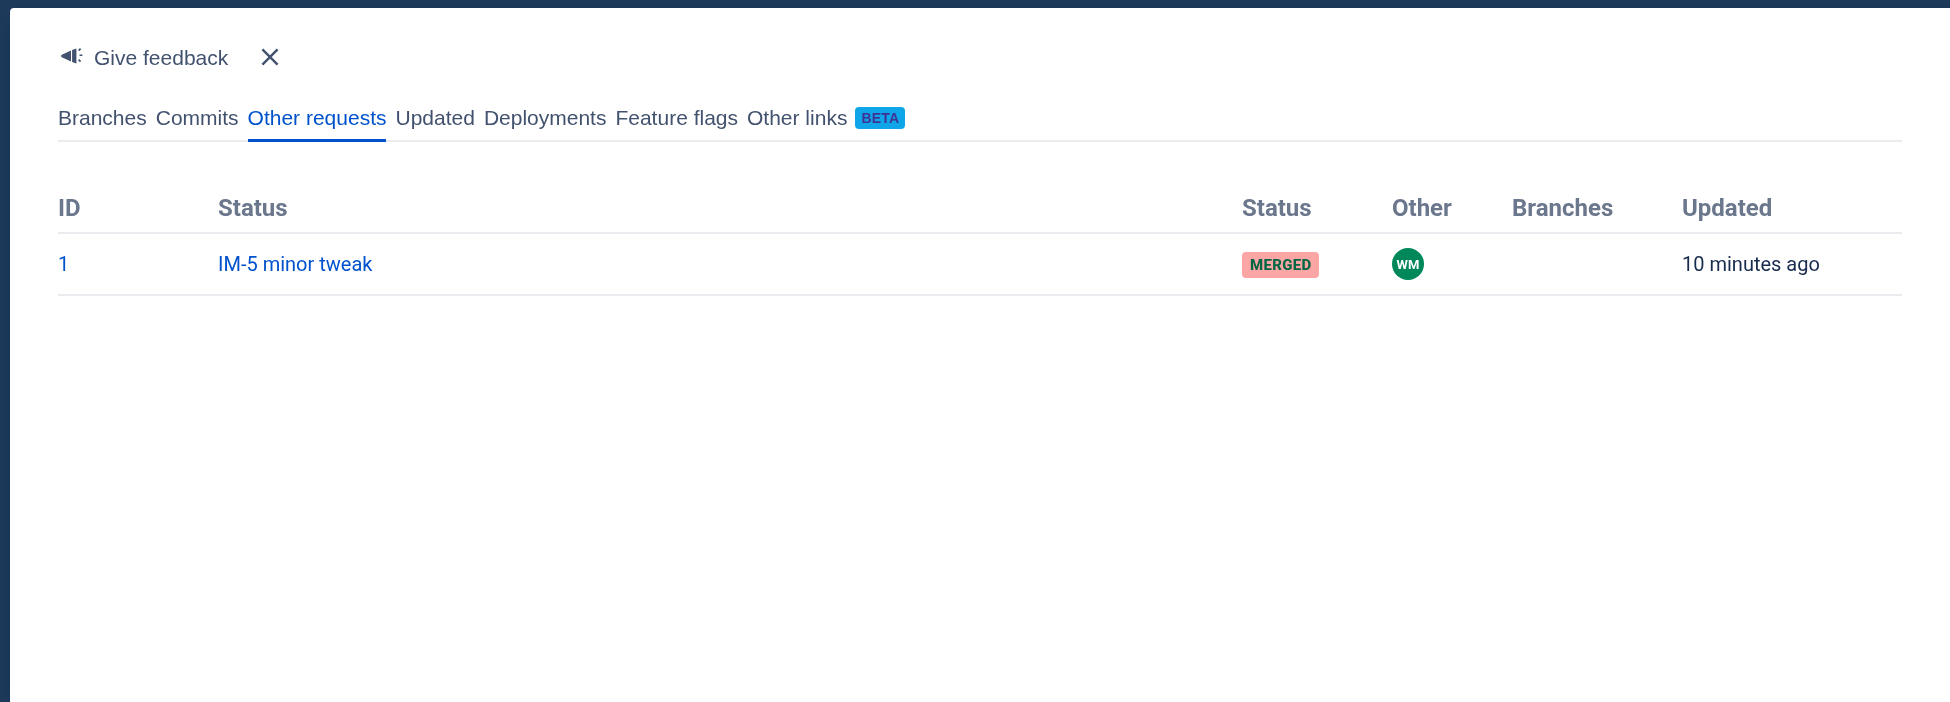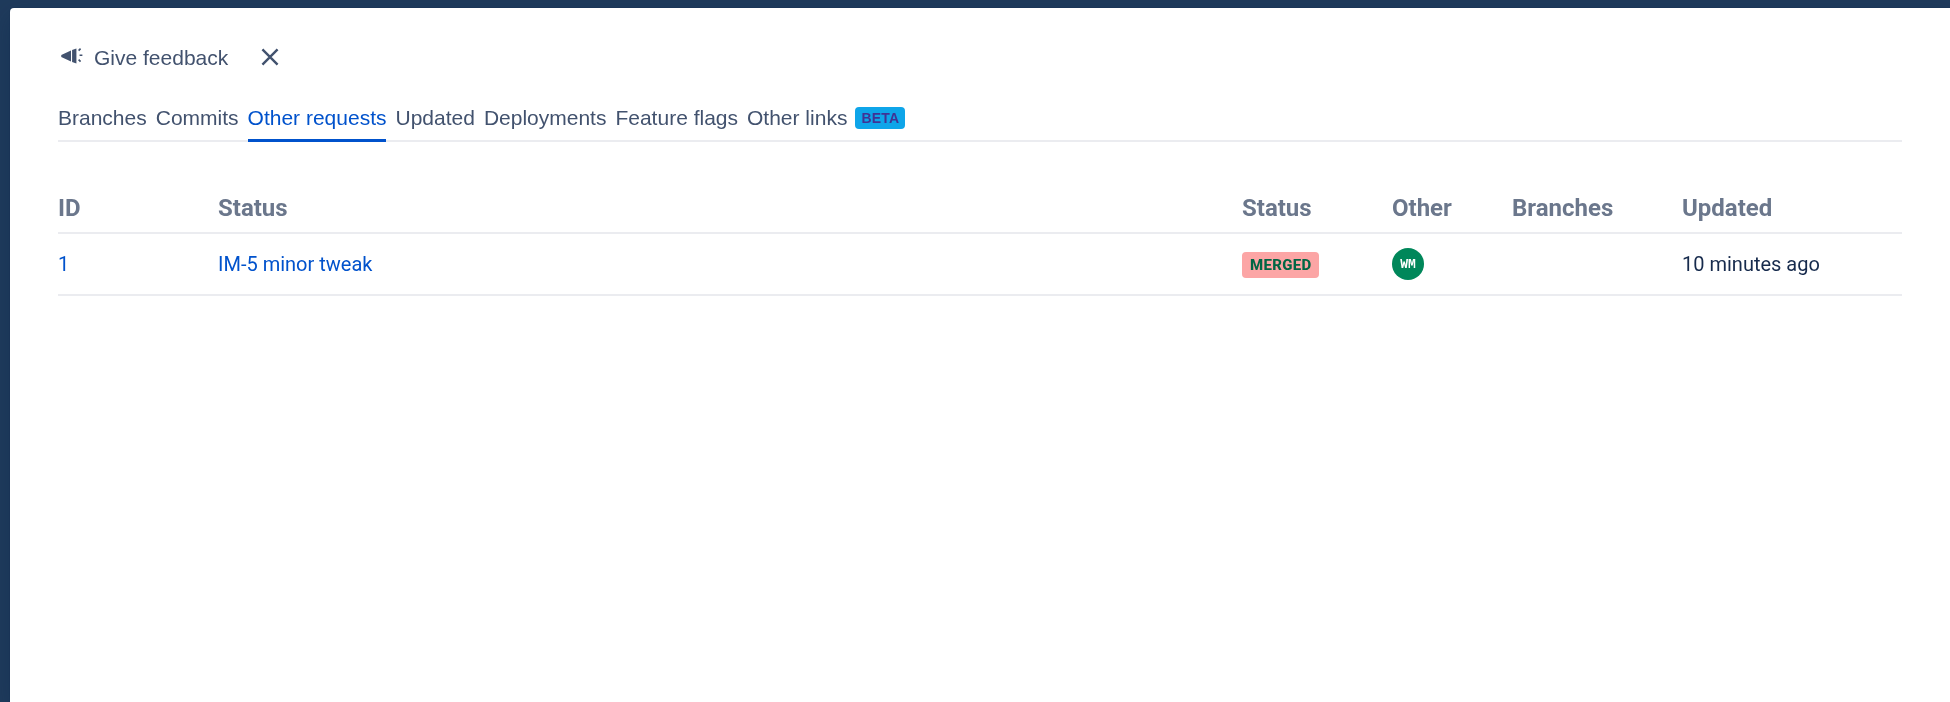--- a/index.html
+++ b/index.html
@@ -151,21 +151,20 @@
     width: 32px;
     height: 32px;
     border-radius: 50%;
     background: #00875a;
     color: #ffffff;
     font-size: 13px;
     font-weight: 700;
     display: inline-flex;
     align-items: center;
     justify-content: center;
-    font-family: Liberation Mono, monospace;
   }
 </style>
 </head>
 <body>
 
 <div class="backdrop"></div>
 
 <div class="modal">
 
   <div class="modal-header">

